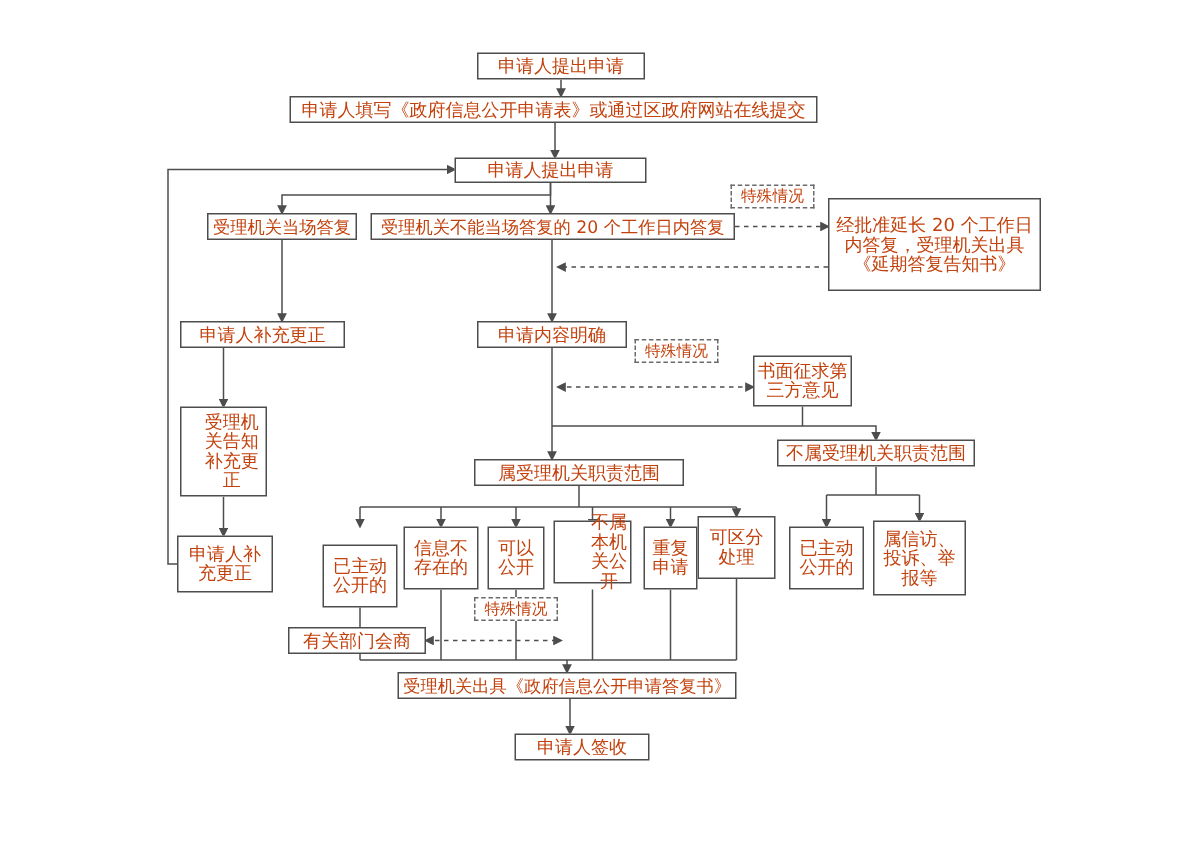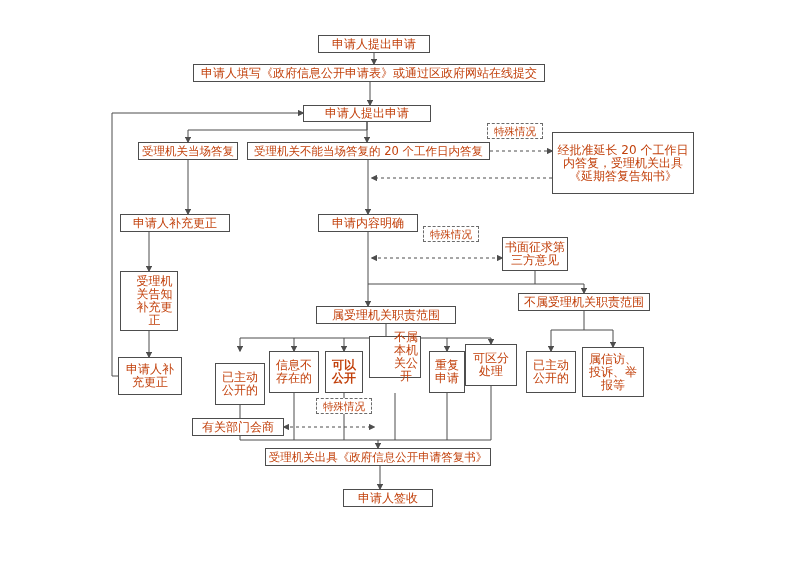--- a/index.html
+++ b/index.html
@@ -29,22 +29,22 @@
   .n-unclear{left:120px;top:214px;width:110px;height:18px;}
   .n-clear{left:318px;top:214px;width:100px;height:18px;}
   .n-special2{left:423px;top:226px;width:56px;height:16px;}
   .n-thirdparty{left:502px;top:237px;width:66px;height:34px;}
   .n-notify{left:120px;top:271px;width:58px;height:60px;padding-left:13px;}
   .n-inscope{left:316px;top:306px;width:140px;height:18px;}
   .n-outscope{left:518px;top:293px;width:132px;height:18px;}
   .n-supplement{left:118px;top:357px;width:64px;height:38px;}
   .n-alreadypublic{left:215px;top:351px;width:50px;height:42px;margin-top:12px;}
   .n-notexist{left:269px;top:351px;width:50px;height:42px;}
-  .n-canpublic{left:325px;top:351px;width:38px;height:42px;font-weight:bold;}
-  .n-notthisorg{left:369px;top:336px;width:52px;height:42px;padding-left:24px;}
+  .n-canpublic{left:325px;top:351px;width:38px;height:42px;}
+  .n-notthisorg{left:369px;top:347px;width:52px;height:42px;padding-left:24px;}
   .n-repeat{left:429px;top:351px;width:36px;height:42px;}
   .n-separable{left:465px;top:344px;width:52px;height:42px;}
   .n-specialrule{left:526px;top:351px;width:50px;height:42px;}
   .n-petition{left:582px;top:347px;width:62px;height:50px;}
   .n-special3{left:316px;top:398px;width:56px;height:16px;}
   .n-consult{left:192px;top:418px;width:92px;height:18px;}
   .n-replydoc{left:265px;top:448px;width:226px;height:18px;}
   .n-sign{left:343px;top:489px;width:90px;height:18px;}
 </style>
 </head>

